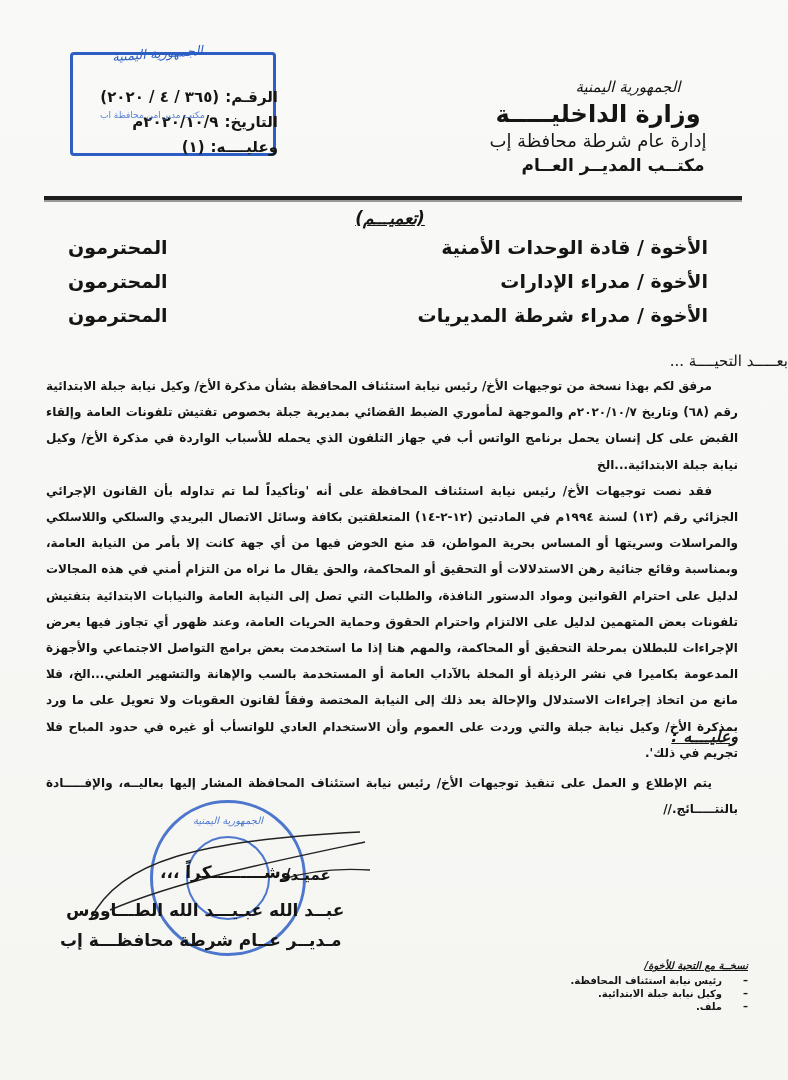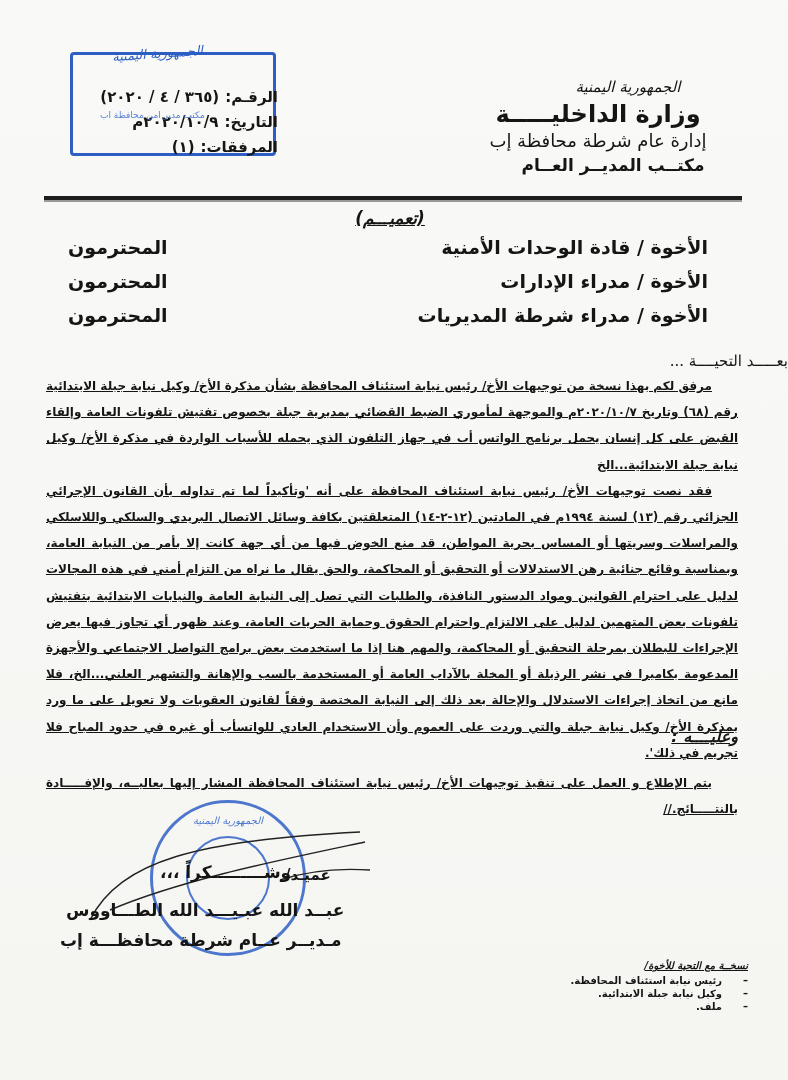--- a/index.html
+++ b/index.html
@@ -38,21 +38,21 @@
   .circular { left:330px; top:208px; width:120px; text-align:center; font-size:17px; font-weight:bold; font-style:italic; text-decoration:underline; }
 
   .addr { right:80px; width:640px; font-size:19px; font-weight:bold; display:flex; justify-content:space-between; }
   .addr .to { }
   .addr .hon { margin-left:0; }
 
   .greet { left:0; width:788px; top:352px; text-align:right; font-family:"DejaVu Serif", serif; font-size:15px; }
 
   .body { right:50px; width:692px; font-size:12px; font-weight:bold; line-height:26.2px; text-align:justify; }
   .body p { margin:0; }
-  .indent { text-indent:26px;text-decoration:underline; }
+  .indent { text-indent:26px; }
 
   .alayh { right:50px; top:727px; font-size:16px; font-weight:bold; font-style:italic; text-decoration:underline; }
 
   .thanks { left:160px; top:862px; font-size:17px; font-weight:bold; }
   .rank { left:285px; top:866px; font-size:15px; font-weight:bold; }
   .signame { left:60px; top:900px; font-size:17px; font-weight:bold;margin-left:6px; }
   .sigtitle { left:60px; top:930px; font-size:17px; font-weight:bold; }
 
   .seal { left:150px; top:800px; width:150px; height:150px; border:3px solid #3062c7; border-radius:50%; opacity:.85; }
   .seal-inner { position:absolute; left:33px; top:33px; width:80px; height:80px; border:2px solid #3062c7; border-radius:50%; }
@@ -82,21 +82,21 @@
   <div class="abs ref-lines">
     <div class="ref-line">
       <span class="lbl">الرقـم:</span>
       <span class="val">(٣٦٥ / ٤ / ٢٠٢٠)</span>
     </div>
     <div class="ref-line">
       <span class="lbl">التاريخ:</span>
       <span class="val">٢٠٢٠/١٠/٩م</span>
     </div>
     <div class="ref-line">
-      <span class="lbl">المرفقات:</span>
+      <span class="lbl">وعليــــه:</span>
       <span class="val">(١)</span>
     </div>
   </div>
   <div class="abs stamp-sub">مكتب مدير امن محافظة اب</div>
 
   <div class="abs rule"></div>
 
   <div class="abs circular">(تعميـــم)</div>
 
   <div class="abs addr" style="top:236px">

